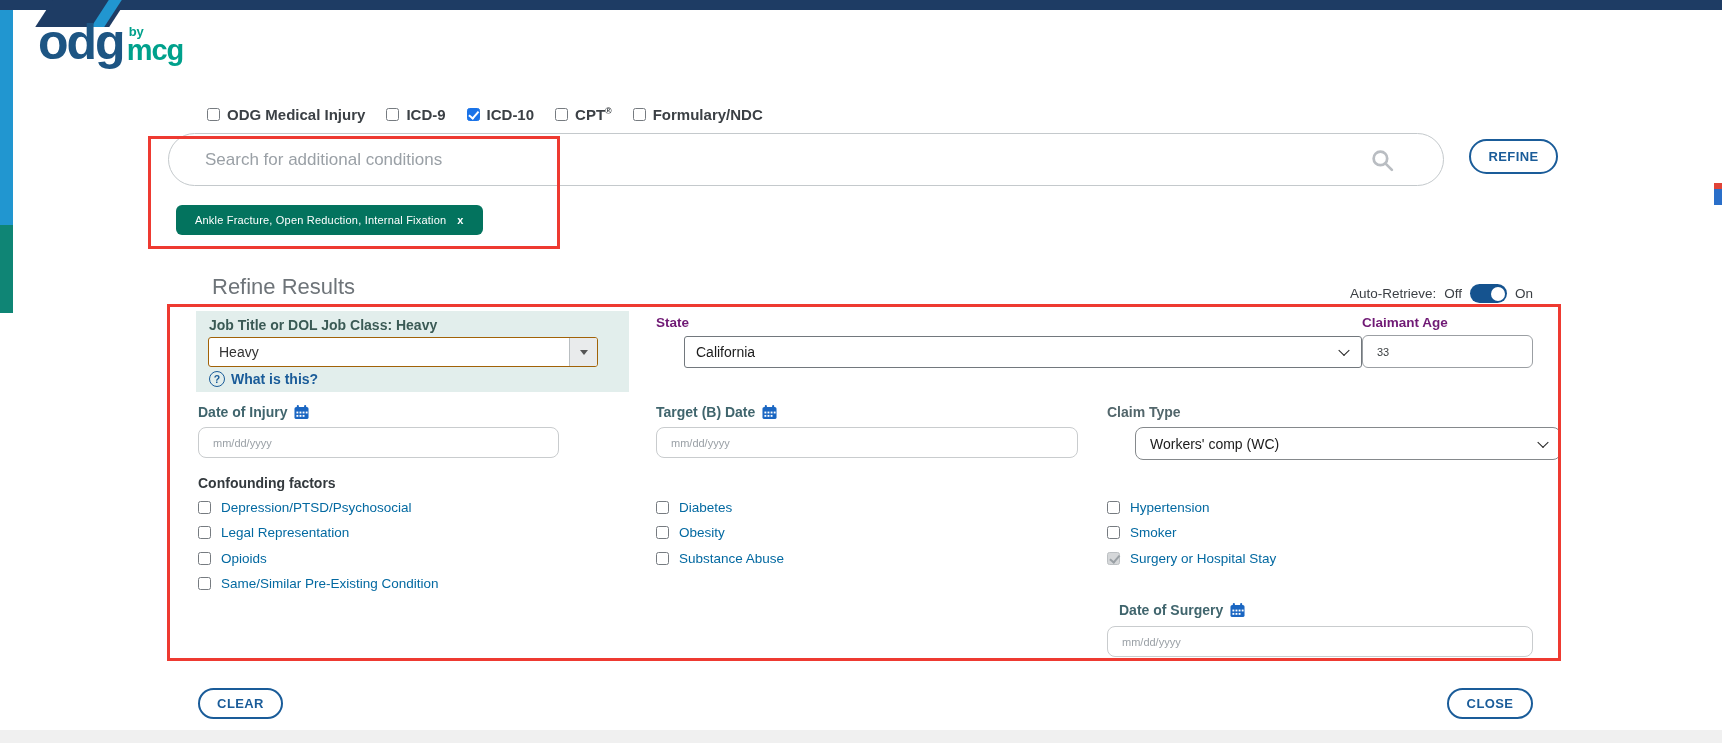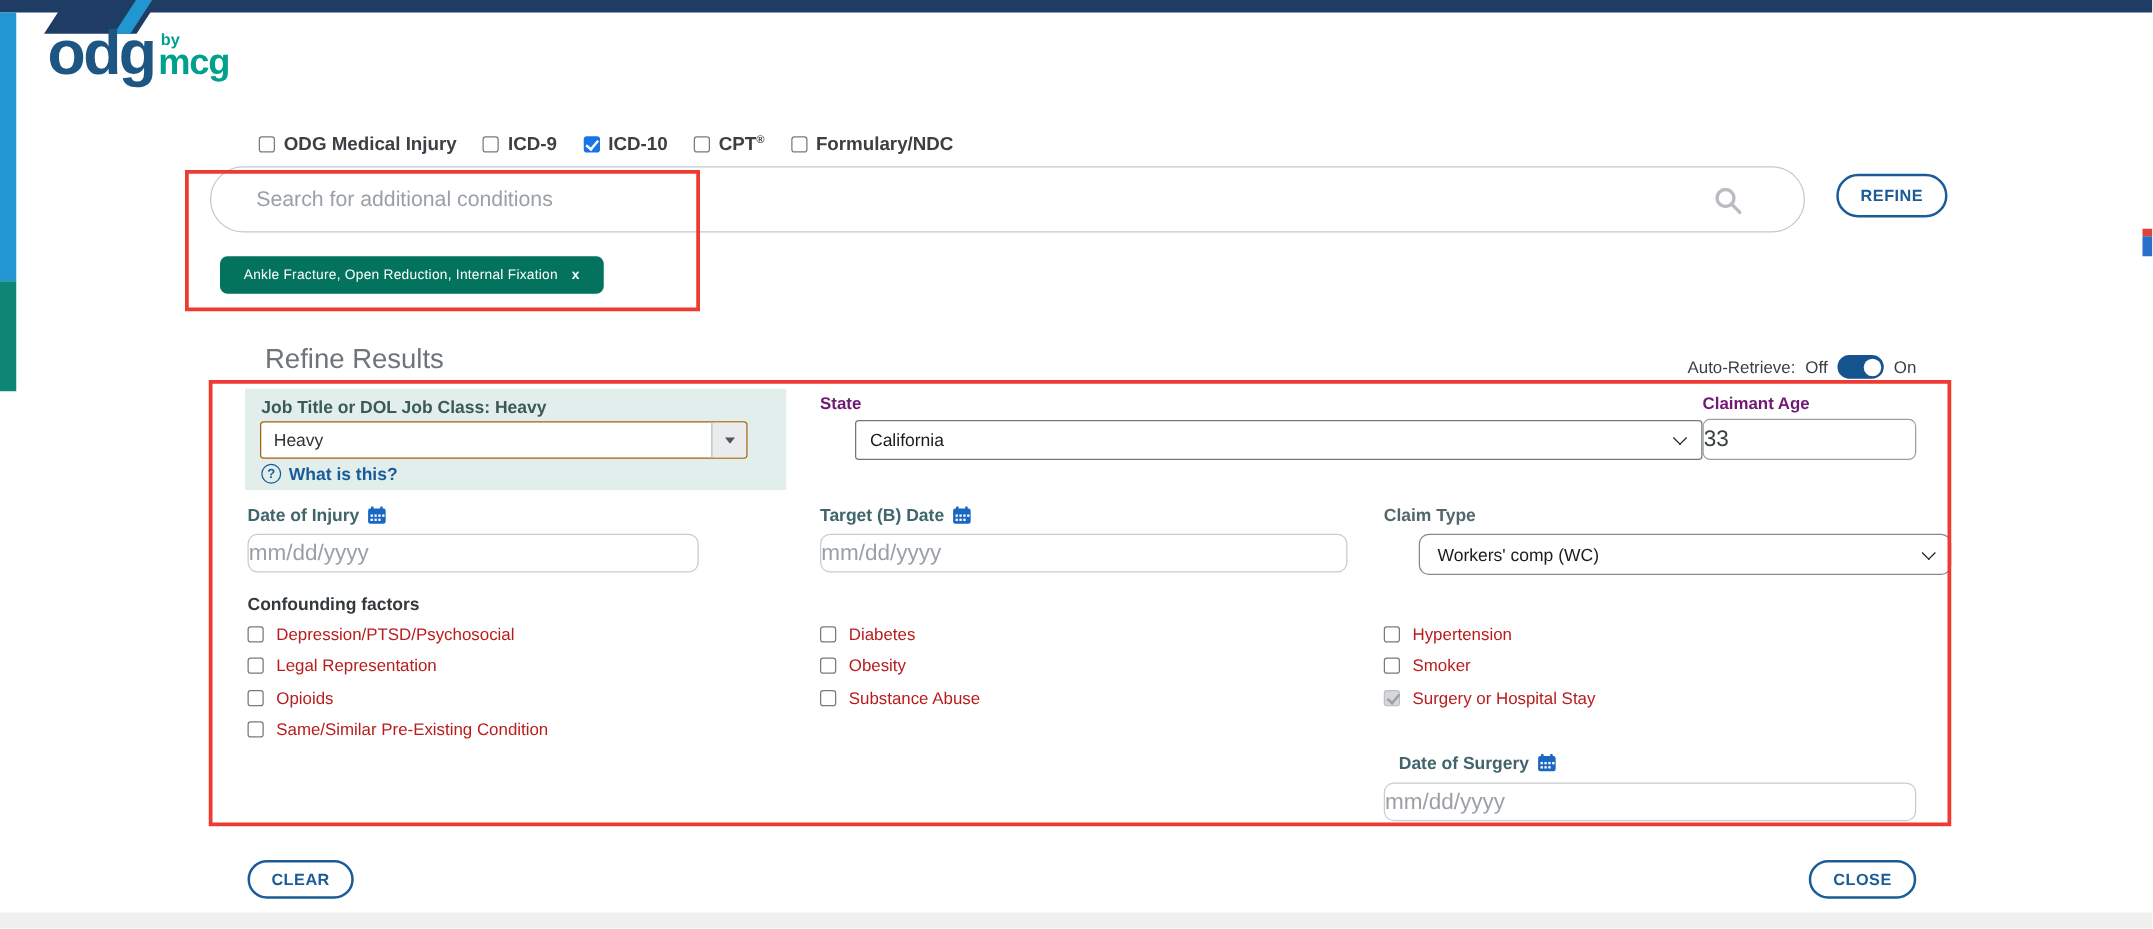--- a/index.html
+++ b/index.html
@@ -68,29 +68,29 @@
   .combo-arrow { width:0; height:0; border-left:4.5px solid transparent; border-right:4.5px solid transparent; border-top:5px solid #555; }
   .whatisthis { position:absolute; left:209px; top:371px; display:flex; align-items:center; gap:6px; cursor:pointer; }
   .q-icon { width:16px; height:16px; border:1.6px solid #1a5c99; border-radius:50%; color:#1a5c99; font-size:10.5px; font-weight:700; display:flex; align-items:center; justify-content:center; }
   .whatisthis-text { font-size:14px; font-weight:700; color:#1a5c99; }
 
   .sel { position:absolute; background:#fff; display:flex; align-items:center; font-size:14px; color:#1b1b1b; cursor:pointer;margin-left:28px; }
   .sel-chev { position:absolute; right:13px; top:50%; width:8px; height:8px; border-right:1.8px solid #222; border-bottom:1.8px solid #222; transform:translateY(-70%) rotate(45deg); }
   .state-sel { left:656px; top:336px; width:678px; height:32px; border:1px solid #72787d; border-radius:3px; padding-left:11px; }
   .claim-sel { left:1107px; top:427px; width:426px; height:33px; border:1px solid #85898c; border-radius:8px; padding-left:14px; }
 
-  .tin { position:absolute; border:1px solid #c9ccce; border-radius:8px; font-size:18px; color:#3c4043; font-family:"Liberation Sans", sans-serif; outline:none; }
+  .tin { position:absolute; border:1px solid #c9ccce; border-radius:8px; font-size:11px; color:#3c4043; padding-left:14px; font-family:"Liberation Sans", sans-serif; outline:none; }
   .tin::placeholder { color:#9aa0a6; }
   .age-in { left:1362px; top:335px; width:171px; height:33px; border:1px solid #9b9fa3; border-radius:6px; }
   .doi-in { left:198px; top:427px; width:361px; height:31px; }
   .tbd-in { left:656px; top:427px; width:422px; height:31px; }
   .dos-in { left:1107px; top:626px; width:426px; height:31px; }
 
   .cf-title { position:absolute; left:198px; top:475px; font-size:14px; font-weight:700; color:#33393d; }
-  .cf-item { position:absolute; display:flex; align-items:center; gap:10px; font-size:13.5px; color:#b91c1c; cursor:pointer; height:17px; }
+  .cf-item { position:absolute; display:flex; align-items:center; gap:10px; font-size:13.5px; color:#0369a1; cursor:pointer; height:17px; }
 
   .clear-btn { position:absolute; left:198px; top:688px; width:85px; height:31px; border-radius:16px; }
   .close-btn { position:absolute; left:1447px; top:688px; width:86px; height:31px; border-radius:16px; }
 </style>
 </head>
 <body>
 
 <div class="page">
 
   <div class="topbar"></div>

